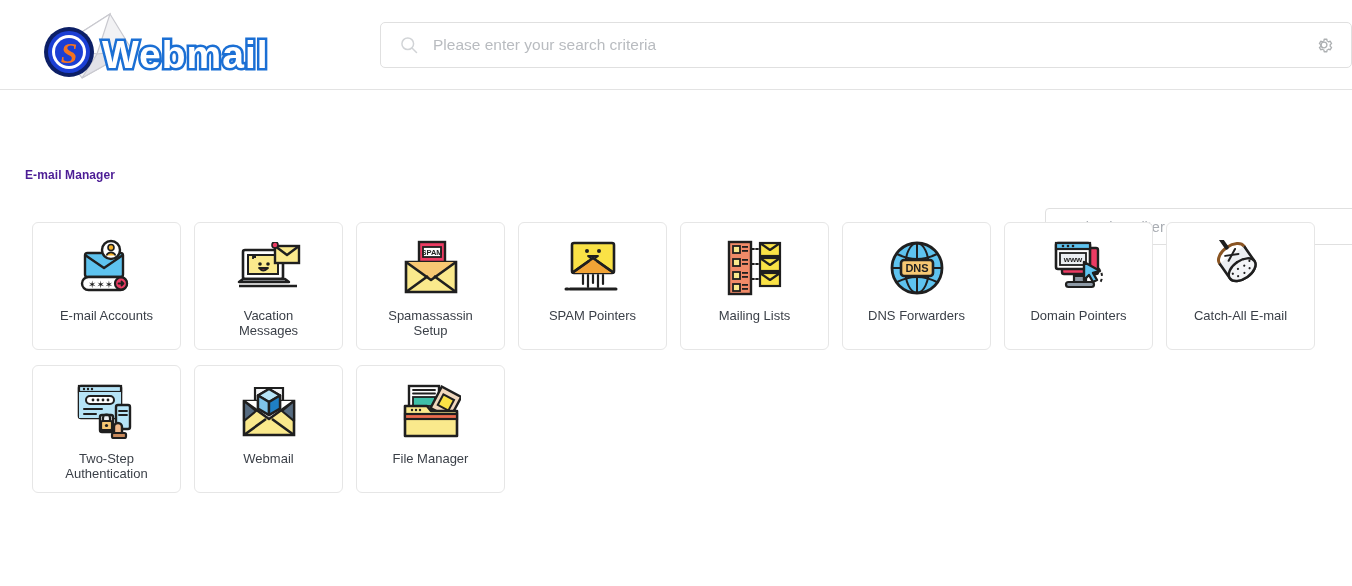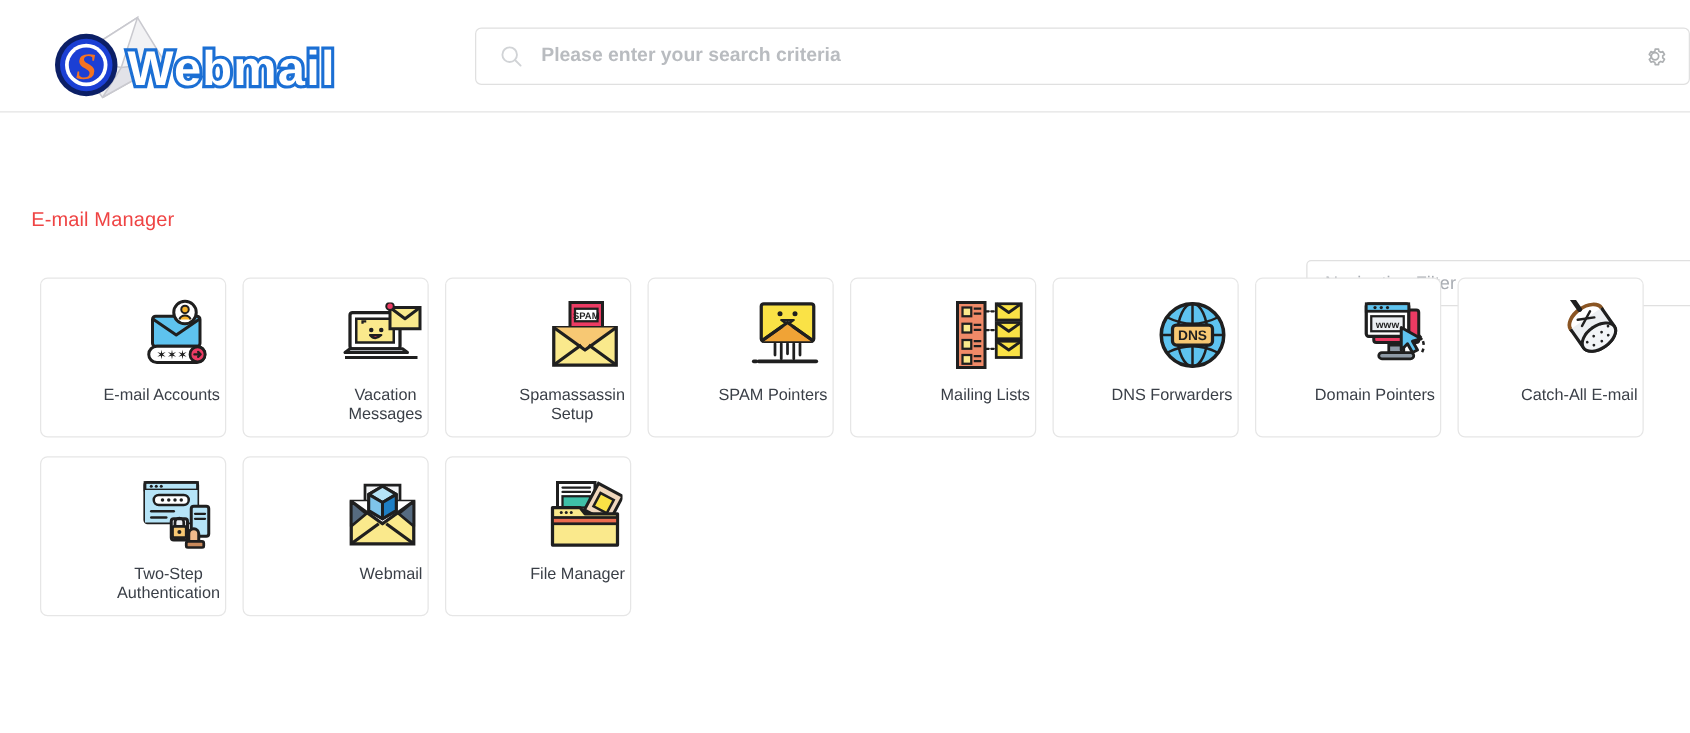--- a/index.html
+++ b/index.html
@@ -38,21 +38,20 @@
   }
   .search-icon { flex: 0 0 auto; width: 20px; height: 20px; opacity: .45; }
   .search-input {
     flex: 1 1 auto;
     border: none; outline: none;
     background: transparent;
     font-family: "Liberation Sans", sans-serif;
     font-size: 15.5px;
     color: #3a3f47;
     padding-left: 14px;
-    font-weight: bold;
   }
   .search-input::placeholder { color: #b9bcc0; }
   .gear-btn {
     flex: 0 0 auto;
     width: 26px; height: 26px;
     display: flex; align-items: center; justify-content: center;
     opacity: .55; cursor: pointer;
     margin-right: 4px;
   }
 
@@ -77,44 +76,44 @@
     font-family: "Liberation Sans", sans-serif;
     font-size: 14.5px;
     color: #3a3f47;
   }
   .navfilter-input::placeholder { color: #a9adb3; }
 
   
   .section-title {
     position: absolute;
     left: 25px; top: 168px;
-    font-size: 16px;
-    font-weight: 400;
-    color: #ef4444;
+    font-size: 12px;
+    font-weight: 700;
+    color: #4c1d95;
     letter-spacing: .1px;
   }
 
   
   .grid {
     position: absolute;
     left: 32px; top: 222px;
     width: 1300px;
     display: flex;
     flex-wrap: wrap;
     gap: 15px 13px;
   }
   .tile {
     width: 149px;
     height: 128px;
     border: 1px solid #e6e6e6;
     border-radius: 6px;
     background: #fff;
     display: flex;
     flex-direction: column;
-    align-items: flex-end;
+    align-items: center;
     justify-content: flex-start;
     cursor: pointer;
     padding-top: 14px;
   }
   .tile-icon {
     width: 72px; height: 62px;
     display: flex; align-items: center; justify-content: center;
   }
   .tile-icon svg { display: block; }
   .tile-label {

